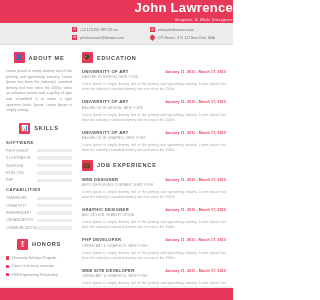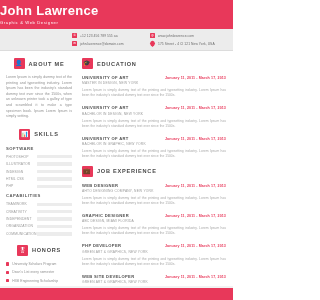--- a/index.html
+++ b/index.html
@@ -6,22 +6,22 @@
   body{
     width:233px;height:300px;
     background:#ffffff;
     font-family:"Liberation Sans", sans-serif;
     overflow:hidden;
   }
   .page{position:relative;width:233px;height:300px;background:#fff;overflow:hidden;}
 
   
   .header{
-    background:#e8385a;height:29px;position:relative;
-    display:flex;flex-direction:column;align-items:flex-start;justify-content:center;
+    background:#e8385a;height:23px;position:relative;
+    display:flex;flex-direction:column;align-items:flex-end;justify-content:center;
   }
   .hdr-name{
     color:#fff;font-size:13px;font-weight:bold;letter-spacing:.3px;
     line-height:13px;margin:0;padding-top:1px;
   }
   .hdr-role{
     color:#fff;font-size:4.2px;letter-spacing:.55px;line-height:6px;
     margin-top:2.5px;opacity:.95;
   }
 

